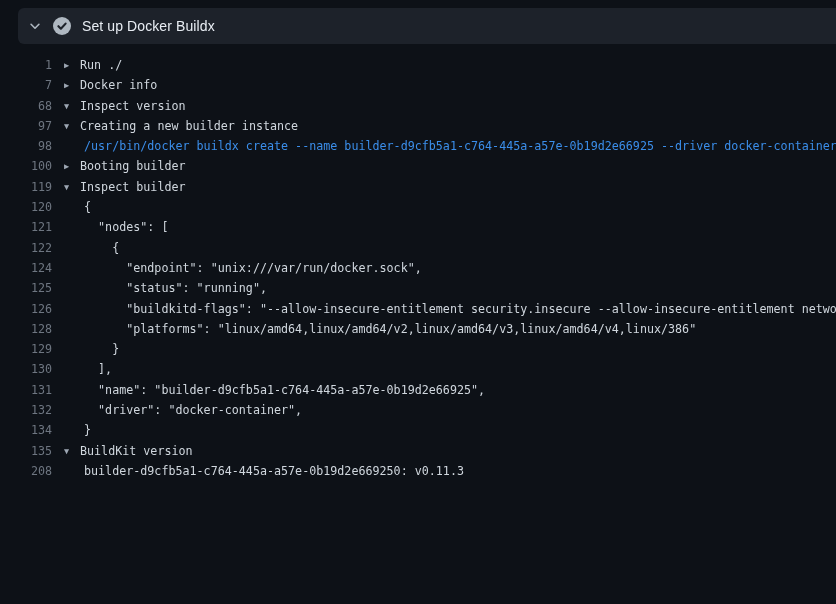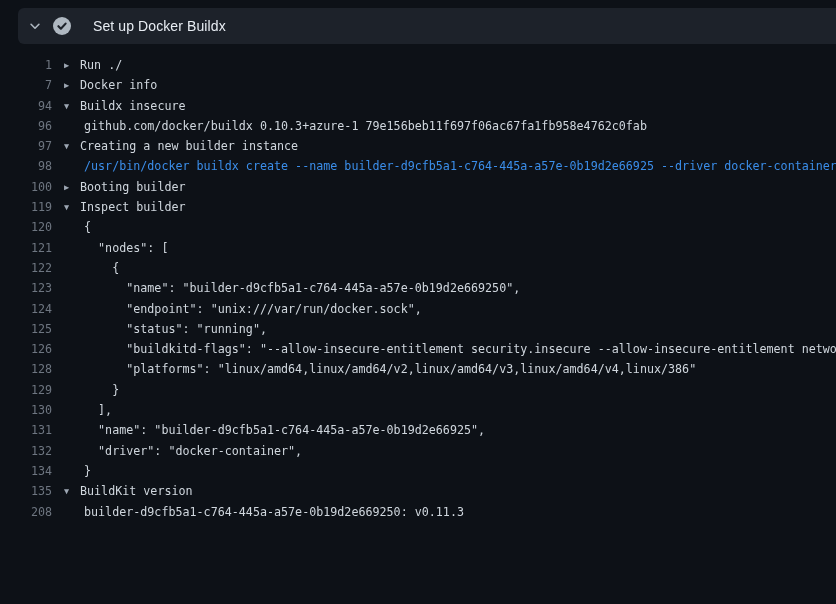--- a/index.html
+++ b/index.html
@@ -29,21 +29,21 @@
     align-items: center; justify-content: center;
     flex: none;
   }
   .status {
     width: 18px; height: 18px;
     margin-left: 10px;
     flex: none;
     display: inline-flex;
   }
   .step-title {
-    margin-left: 22px;
+    margin-left: 11px;
     color: #e8edf3;
     font-size: 14px;
     font-weight: 500;
     letter-spacing: 0.1px;
     white-space: nowrap;
   }
 
   
   .log {
     padding-top: 11px;
@@ -104,28 +104,23 @@
     <span class="num">1</span>
     <span class="marker">▶</span>
     <span class="text">Run ./</span>
   </div>
     <div class="row group">
     <span class="num">7</span>
     <span class="marker">▶</span>
     <span class="text">Docker info</span>
   </div>
     <div class="row group">
-    <span class="num">94</span>
-    <span class="marker">▼</span>
-    <span class="text">Buildx insecure</span>
-  </div>
-    <div class="row output">
-    <span class="num">96</span>
-    <span class="marker"></span>
-    <span class="text">github.com/docker/buildx 0.10.3+azure-1 79e156beb11f697f06ac67fa1fb958e4762c0fab</span>
+    <span class="num">68</span>
+    <span class="marker">▼</span>
+    <span class="text">Inspect version</span>
   </div>
     <div class="row group">
     <span class="num">97</span>
     <span class="marker">▼</span>
     <span class="text">Creating a new builder instance</span>
   </div>
     <div class="row command">
     <span class="num">98</span>
     <span class="marker"></span>
     <span class="text">/usr/bin/docker buildx create --name builder-d9cfb5a1-c764-445a-a57e-0b19d2e66925 --driver docker-container</span>
@@ -149,25 +144,20 @@
     <span class="num">121</span>
     <span class="marker"></span>
     <span class="text">  "nodes": [</span>
   </div>
     <div class="row output">
     <span class="num">122</span>
     <span class="marker"></span>
     <span class="text">    {</span>
   </div>
     <div class="row output">
-    <span class="num">123</span>
-    <span class="marker"></span>
-    <span class="text">      "name": "builder-d9cfb5a1-c764-445a-a57e-0b19d2e669250",</span>
-  </div>
-    <div class="row output">
     <span class="num">124</span>
     <span class="marker"></span>
     <span class="text">      "endpoint": "unix:///var/run/docker.sock",</span>
   </div>
     <div class="row output">
     <span class="num">125</span>
     <span class="marker"></span>
     <span class="text">      "status": "running",</span>
   </div>
     <div class="row output">

